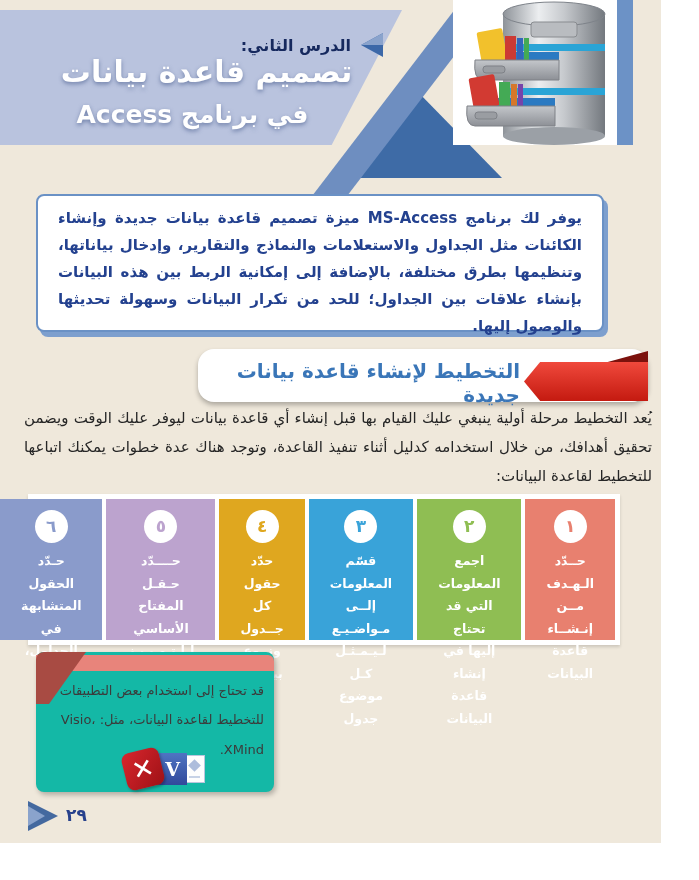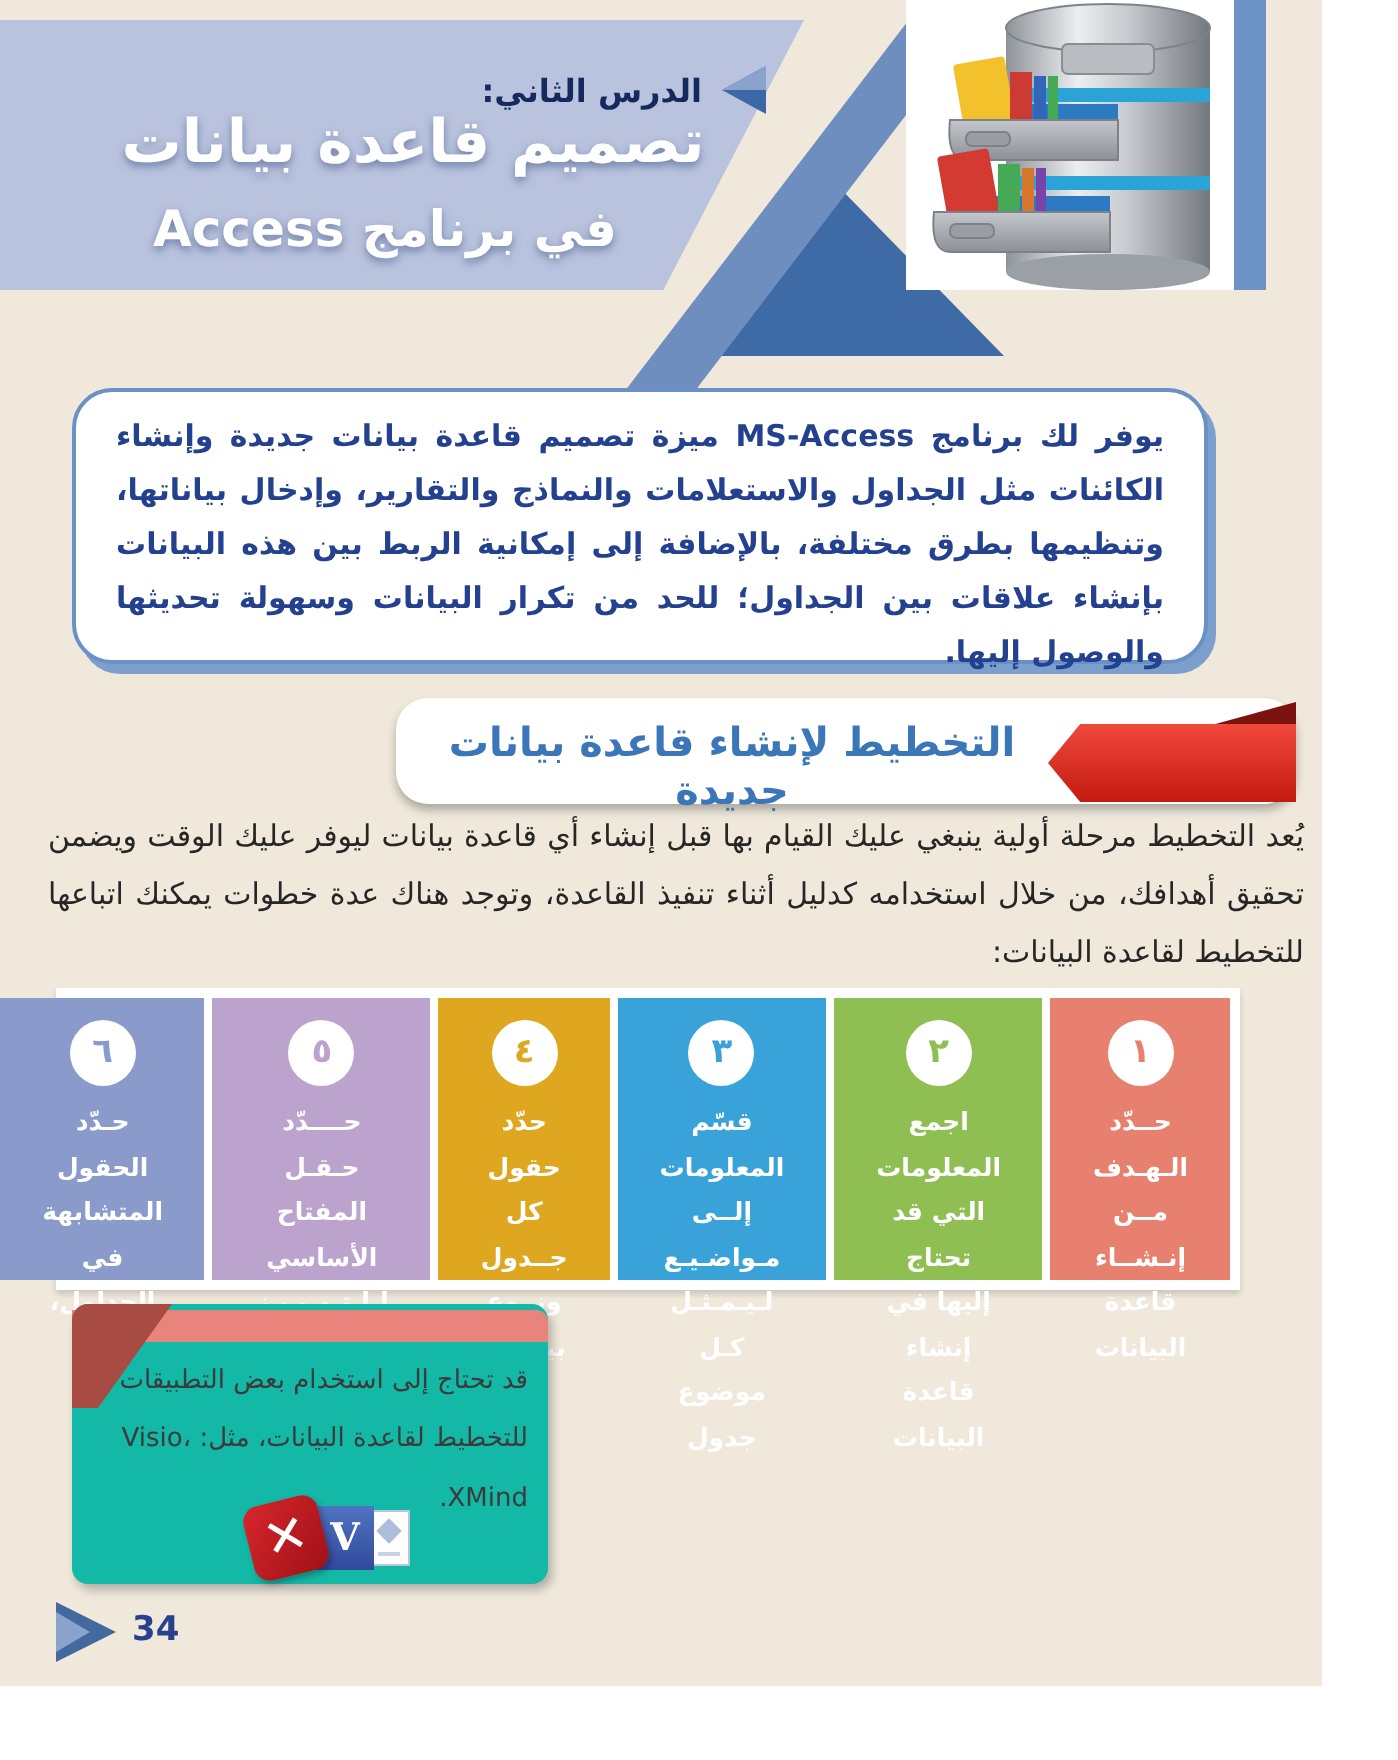--- a/index.html
+++ b/index.html
@@ -24,34 +24,34 @@
   .lesson-label{color:#16295e;font-weight:bold;font-size:16px;direction:rtl;}
   .lesson-arrow{width:26px;height:26px;flex:0 0 auto;}
 
   .title1{position:absolute;left:24px;top:54px;width:365px;text-align:center;direction:rtl;
     color:#ffffff;font-size:30px;font-weight:bold;text-shadow:0 2px 4px rgba(70,90,140,.65);}
   .title2{position:absolute;left:10px;top:100px;width:365px;text-align:center;direction:rtl;
     color:#ffffff;font-size:25px;font-weight:bold;text-shadow:0 2px 4px rgba(70,90,140,.65);}
 
   
   .intro-box{position:absolute;left:36px;top:194px;width:568px;height:138px;background:#ffffff;
-    border:2px solid #6a91c5;border-radius:20px;box-sizing:border-box;
+    border:2px solid #6a91c5;border-radius:8px;box-sizing:border-box;
     box-shadow:4px 5px 0 #7d9fce;}
   .intro-box p{margin:0;padding:9px 20px 8px 20px;direction:rtl;text-align:justify;
     color:#23418f;font-size:15px;font-weight:600;line-height:27px;}
 
   
   .sb-white{position:absolute;left:198px;top:349px;width:450px;height:53px;background:#ffffff;
     border-radius:16px;box-shadow:0 3px 5px rgba(0,0,0,.28);}
   .sb-fold{position:absolute;left:604px;top:351px;width:44px;height:12px;background:#7c120d;
     clip-path:polygon(100% 0,100% 100%,0 100%);}
   .sb-arrow{position:absolute;left:524px;top:362px;width:124px;height:39px;
     background:linear-gradient(180deg,#f0493c,#c41a10);
     clip-path:polygon(13% 0,100% 0,100% 100%,13% 100%,0 50%);}
-  .sb-text{position:absolute;left:212px;top:359px;width:308px;text-align:center;direction:rtl;
+  .sb-text{position:absolute;left:212px;top:359px;width:308px;text-align:right;direction:rtl;
     color:#3a76b8;font-size:20px;font-weight:bold;}
 
   
   .section-par{position:absolute;left:24px;top:404px;width:628px;margin:0;direction:rtl;
     text-align:justify;color:#262626;font-size:15px;line-height:29px;}
 
   
   .steps{position:absolute;left:28px;top:494px;width:592px;height:151px;background:#ffffff;
     box-sizing:border-box;padding:5px;display:flex;direction:rtl;gap:4px;
     box-shadow:0 2px 3px rgba(0,0,0,.15);}
@@ -210,15 +210,15 @@
       </div>
     </div>
   </div>
 
   <span class="footer-arrow">
     <svg width="32" height="30" viewBox="0 0 32 30">
       <polygon points="0,0 30,15 0,30" fill="#44699f"></polygon>
       <polygon points="0,5 17,15 0,25" fill="#8aa3cc"></polygon>
     </svg>
   </span>
-  <span class="page-number">34</span>
+  <span class="page-number">٢٩</span>
 
 </div>
 
 </body></html>

